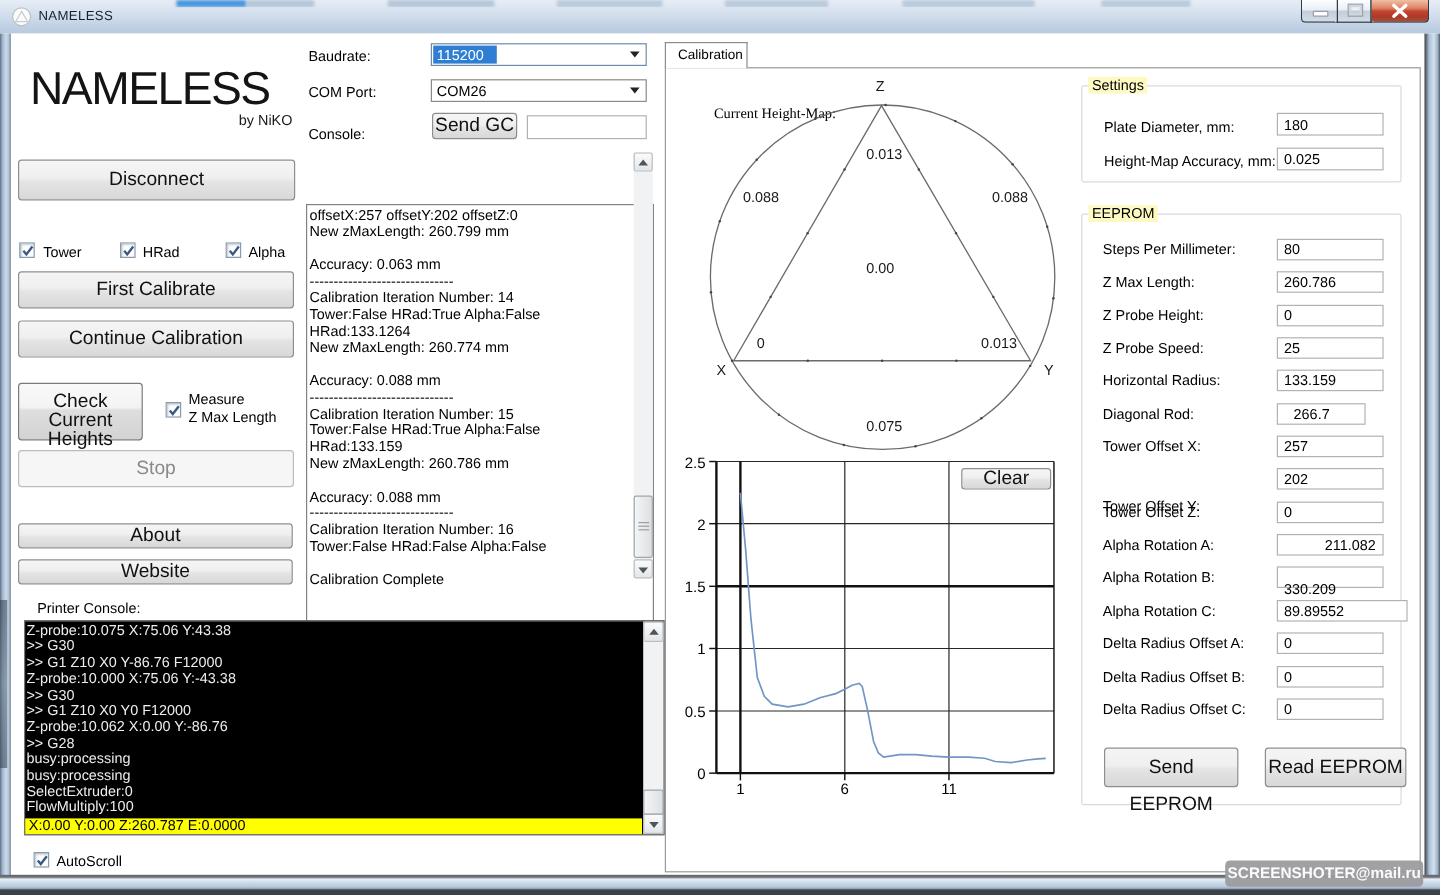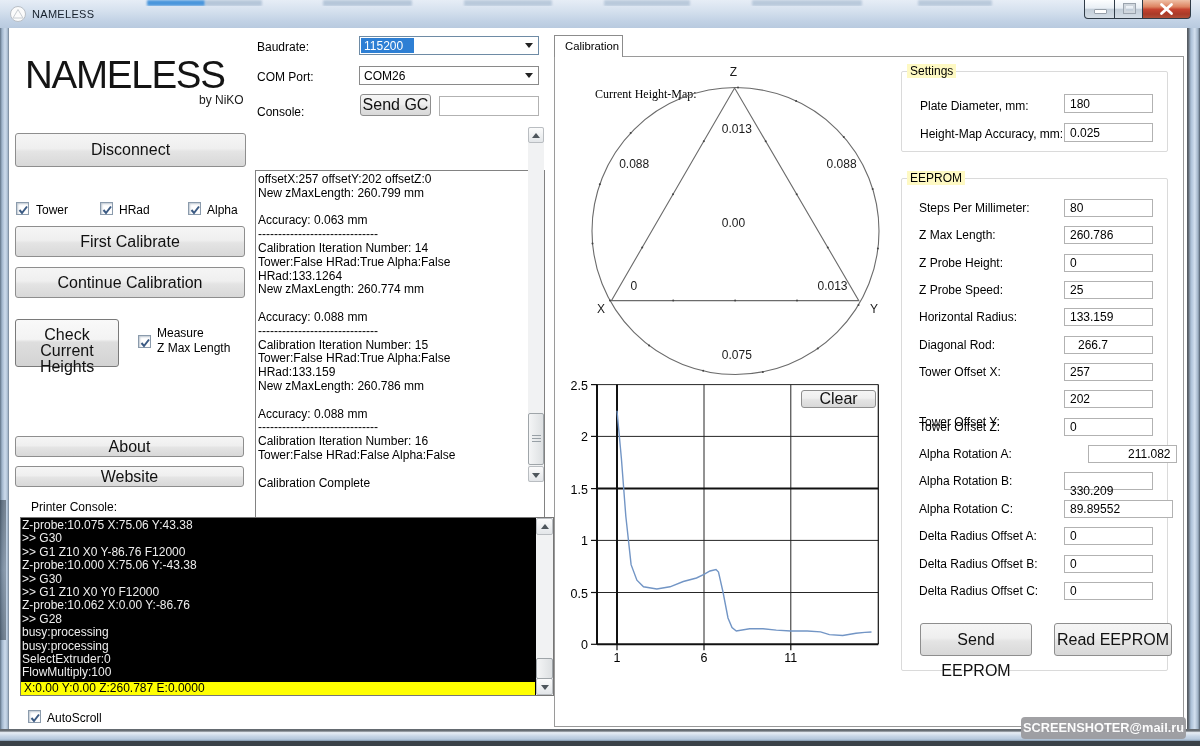--- a/index.html
+++ b/index.html
@@ -119,20 +119,21 @@
         <path d="M18.5 4.5 L28.5 13.5 M28.5 4.5 L18.5 13.5" stroke="#fff" stroke-width="2.8" stroke-linecap="round"></path>
       </svg>
   </div>
 
   <div class="abs" id="logo">NAMELESS</div>
   <div class="abs" id="byniko">by NiKO</div>
   <div class="btn" id="bDisconnect" style="left:15px;top:133px;width:231px;height:34px;line-height:32px;">Disconnect</div>
   <div class="btn" id="bFirst" style="left:15px;top:226px;width:230px;height:31px;line-height:29px;">First Calibrate</div>
   <div class="btn" id="bContinue" style="left:15px;top:267px;width:230px;height:31px;line-height:29px;">Continue Calibration</div>
   <div class="btn" id="bCheck" style="left:15px;top:319px;width:104px;height:48px;line-height:16px;padding-top:7px;background:linear-gradient(#f9f9f9 0%,#f3f3f3 42%,#dedede 48%,#d3d3d3 100%);border-color:#7a7a7a;">Check Current<br>Heights</div>
+  <div class="btn dis" id="bStop" style="left:15px;top:375px;width:230px;height:31px;line-height:29px;">Stop</div>
   <div class="btn" id="bAbout" style="left:15px;top:436px;width:229px;height:21px;line-height:19px;">About</div>
   <div class="btn" id="bWebsite" style="left:15px;top:466px;width:229px;height:21px;line-height:19px;">Website</div>
 
   <div class="cb" style="left:16px;top:202px;"><svg width="13" height="13" viewBox="0 0 13 13">
         <path d="M2.5 6 L5 9 L10 2.5" fill="none" stroke="#3b5a83" stroke-width="2"></path>
       </svg></div>
   <div class="lbl" style="left:36px;top:203px;">Tower</div>
   <div class="cb" style="left:100px;top:202px;"><svg width="13" height="13" viewBox="0 0 13 13">
         <path d="M2.5 6 L5 9 L10 2.5" fill="none" stroke="#3b5a83" stroke-width="2"></path>
       </svg></div>
@@ -333,29 +334,29 @@
   <div class="field" style="left:1064px;top:199px;width:89px;height:18px;padding-top:1px;">80</div>
   <div class="lbl" style="left:919px;top:228px;">Z Max Length:</div>
   <div class="field" style="left:1064px;top:226px;width:89px;height:18px;padding-top:1px;">260.786</div>
   <div class="lbl" style="left:919px;top:256px;">Z Probe Height:</div>
   <div class="field" style="left:1064px;top:254px;width:89px;height:18px;padding-top:1px;">0</div>
   <div class="lbl" style="left:919px;top:283px;">Z Probe Speed:</div>
   <div class="field" style="left:1064px;top:281px;width:89px;height:18px;padding-top:1px;">25</div>
   <div class="lbl" style="left:919px;top:310px;">Horizontal Radius:</div>
   <div class="field" style="left:1064px;top:308px;width:89px;height:18px;padding-top:1px;">133.159</div>
   <div class="lbl" style="left:919px;top:338px;">Diagonal Rod:</div>
-  <div class="field" style="left:1064px;top:336px;width:89px;height:18px;padding-top:1px;padding-left:13px;">266.7</div>
+  <div class="field" style="left:1064px;top:336px;width:74px;height:18px;padding-top:1px;padding-left:13px;">266.7</div>
   <div class="lbl" style="left:919px;top:365px;">Tower Offset X:</div>
   <div class="field" style="left:1064px;top:363px;width:89px;height:18px;padding-top:1px;">257</div>
   <div class="lbl" style="left:919px;top:392px;margin-top:23px;">Tower Offset Y:</div>
   <div class="field" style="left:1064px;top:390px;width:89px;height:18px;padding-top:1px;">202</div>
   <div class="lbl" style="left:919px;top:420px;">Tower Offset Z:</div>
   <div class="field" style="left:1064px;top:418px;width:89px;height:18px;padding-top:1px;">0</div>
   <div class="lbl" style="left:919px;top:447px;">Alpha Rotation A:</div>
-  <div class="field" style="left:1088px;top:445px;width:89px;height:18px;padding-top:1px;padding-left:39px;">211.082</div>
+  <div class="field" style="left:1064px;top:445px;width:89px;height:18px;padding-top:1px;padding-left:39px;">211.082</div>
   <div class="lbl" style="left:919px;top:474px;">Alpha Rotation B:</div>
   <div class="field" style="left:1064px;top:472px;width:89px;height:18px;padding-top:11px;">330.209</div>
   <div class="lbl" style="left:919px;top:502px;">Alpha Rotation C:</div>
   <div class="field" style="left:1064px;top:500px;width:109px;height:18px;padding-top:1px;">89.89552</div>
   <div class="lbl" style="left:919px;top:529px;">Delta Radius Offset A:</div>
   <div class="field" style="left:1064px;top:527px;width:89px;height:18px;padding-top:1px;">0</div>
   <div class="lbl" style="left:919px;top:557px;">Delta Radius Offset B:</div>
   <div class="field" style="left:1064px;top:555px;width:89px;height:18px;padding-top:1px;">0</div>
   <div class="lbl" style="left:919px;top:584px;">Delta Radius Offset C:</div>
   <div class="field" style="left:1064px;top:582px;width:89px;height:18px;padding-top:1px;">0</div>

